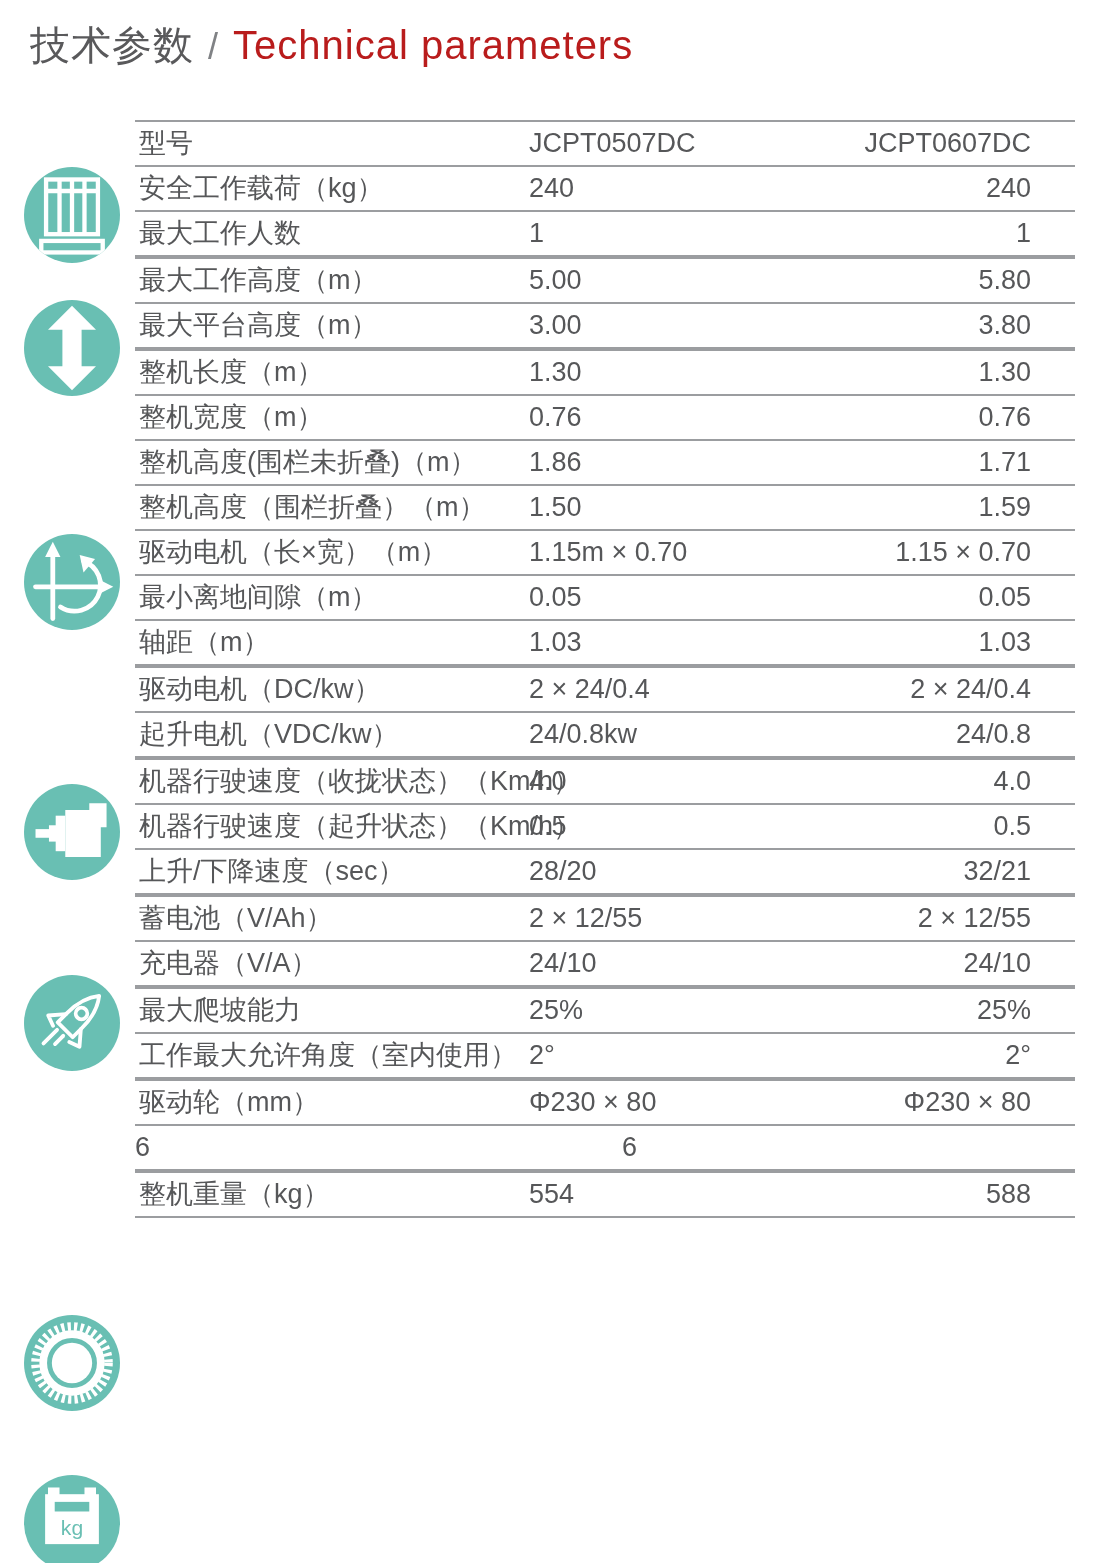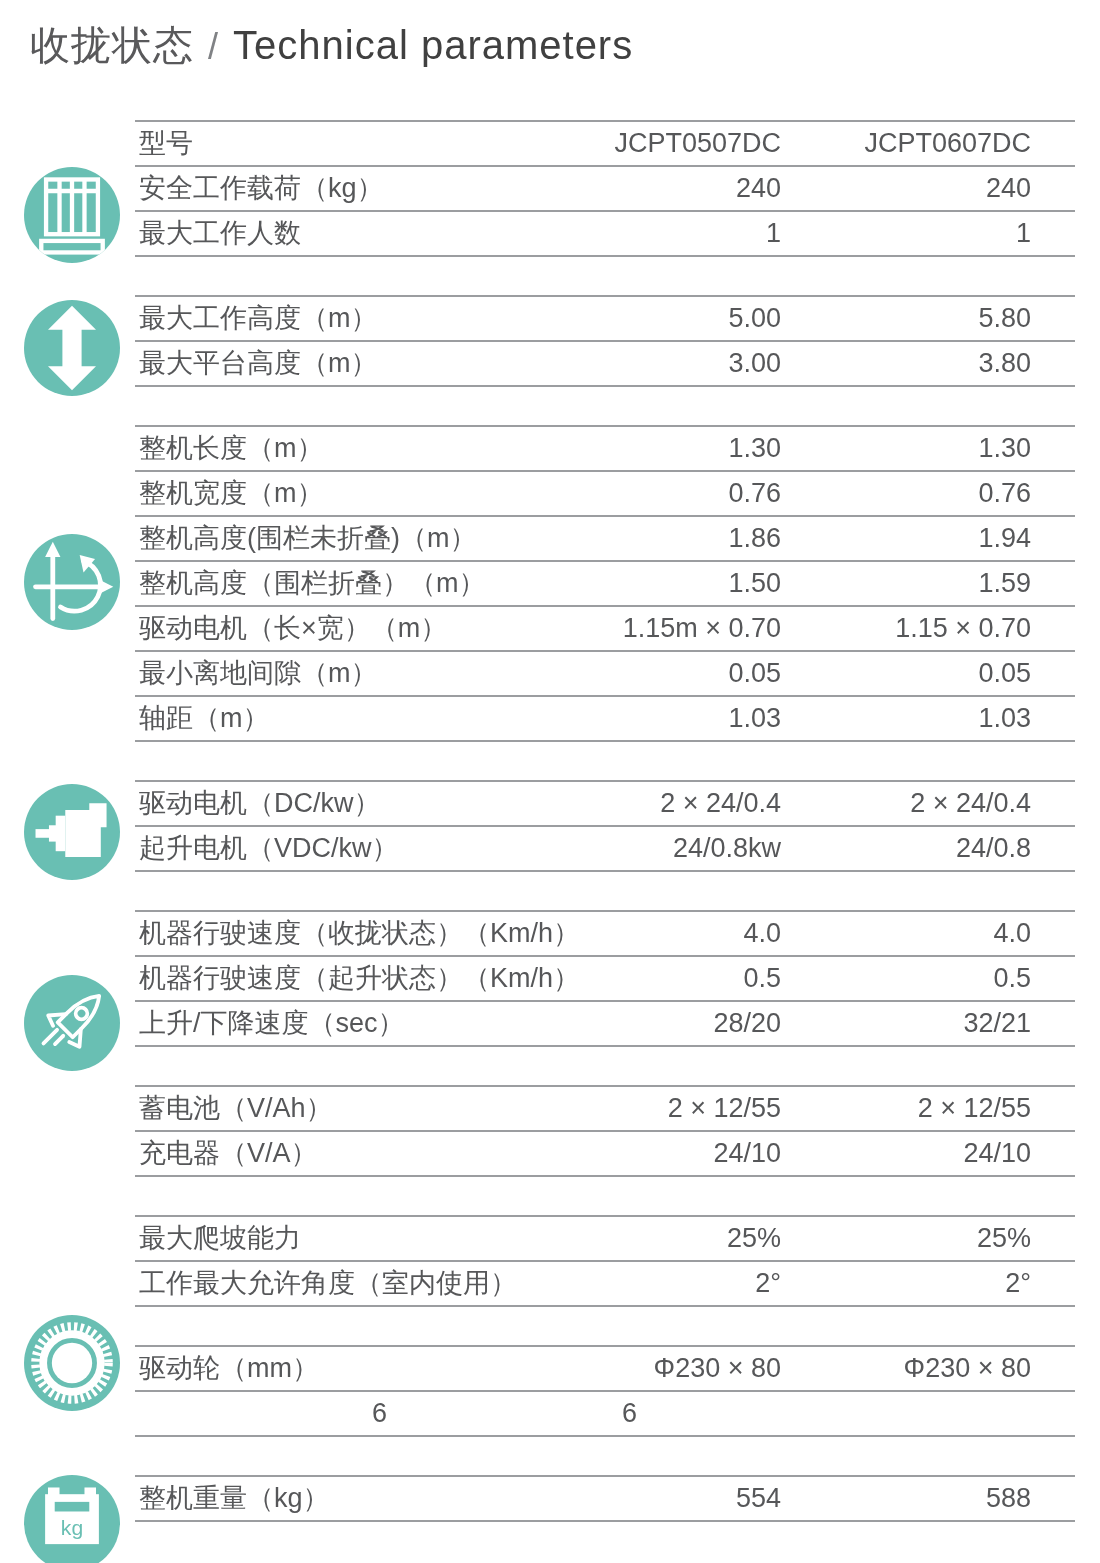--- a/index.html
+++ b/index.html
@@ -8,49 +8,48 @@
     background:#ffffff;
     font-family:"Liberation Sans","DejaVu Sans",sans-serif;
     color:#565759;
   }
   .title{
     position:absolute;left:30px;top:18px;
     font-size:40px;letter-spacing:1px;white-space:nowrap;
   }
   .title .zh{color:#59595b;}
   .title .sep{color:#808285;margin:0 14px;font-size:36px;}
-  .title .en{color:#404040;}
+  .title .en{color:#b91c1c;}
   .spec-table{
     position:absolute;left:135px;top:120px;width:940px;
   }
   .section{
     border-bottom:2px solid #9b9da0;
-    margin-bottom:38px;
   }
   .row{
     display:flex;align-items:center;
     height:45px;box-sizing:border-box;
     border-top:2px solid #9b9da0;
   }
   .cell{font-size:27px;color:#565759;line-height:1;}
   .cell.label{width:390px;padding-left:4px;white-space:nowrap;}
-  .cell.v1{width:252px;text-align:right;}
+  .cell.v1{width:252px;text-align:left;}
   .cell.v2{width:250px;text-align:right;}
   .icon-circle{
     position:absolute;left:24px;width:96px;height:96px;border-radius:50%;
     background:#69bfb3;overflow:hidden;
     display:flex;align-items:center;justify-content:center;
   }
   .icon-circle svg{width:96px;height:96px;display:block;}
 </style>
 </head>
 <body>
 
 <div class="title">
-  <span class="zh">收拢状态</span><span class="sep">/</span><span class="en">Technical parameters</span>
+  <span class="zh">技术参数</span><span class="sep">/</span><span class="en">Technical parameters</span>
 </div>
 
 <div class="icon-circle" style="top:167px">
   <svg viewBox="0 0 100 100">
     <g fill="none" stroke="#ffffff" stroke-width="4.5">
       <rect x="23" y="13" width="54" height="57"></rect>
       <line x1="37" y1="13" x2="37" y2="70"></line>
       <line x1="50" y1="13" x2="50" y2="70"></line>
       <line x1="63" y1="13" x2="63" y2="70"></line>
       <line x1="23" y1="25" x2="77" y2="25"></line>
@@ -160,21 +159,21 @@
       <div class="cell v2">1.30</div>
     </div>
     <div class="row">
       <div class="cell label">整机宽度（m）</div>
       <div class="cell v1">0.76</div>
       <div class="cell v2">0.76</div>
     </div>
     <div class="row">
       <div class="cell label">整机高度(围栏未折叠)（m）</div>
       <div class="cell v1">1.86</div>
-      <div class="cell v2">1.94</div>
+      <div class="cell v2">1.71</div>
     </div>
     <div class="row">
       <div class="cell label">整机高度（围栏折叠）（m）</div>
       <div class="cell v1">1.50</div>
       <div class="cell v2">1.59</div>
     </div>
     <div class="row">
       <div class="cell label">驱动电机（长×宽）（m）</div>
       <div class="cell v1">1.15m × 0.70</div>
       <div class="cell v2">1.15 × 0.70</div>

